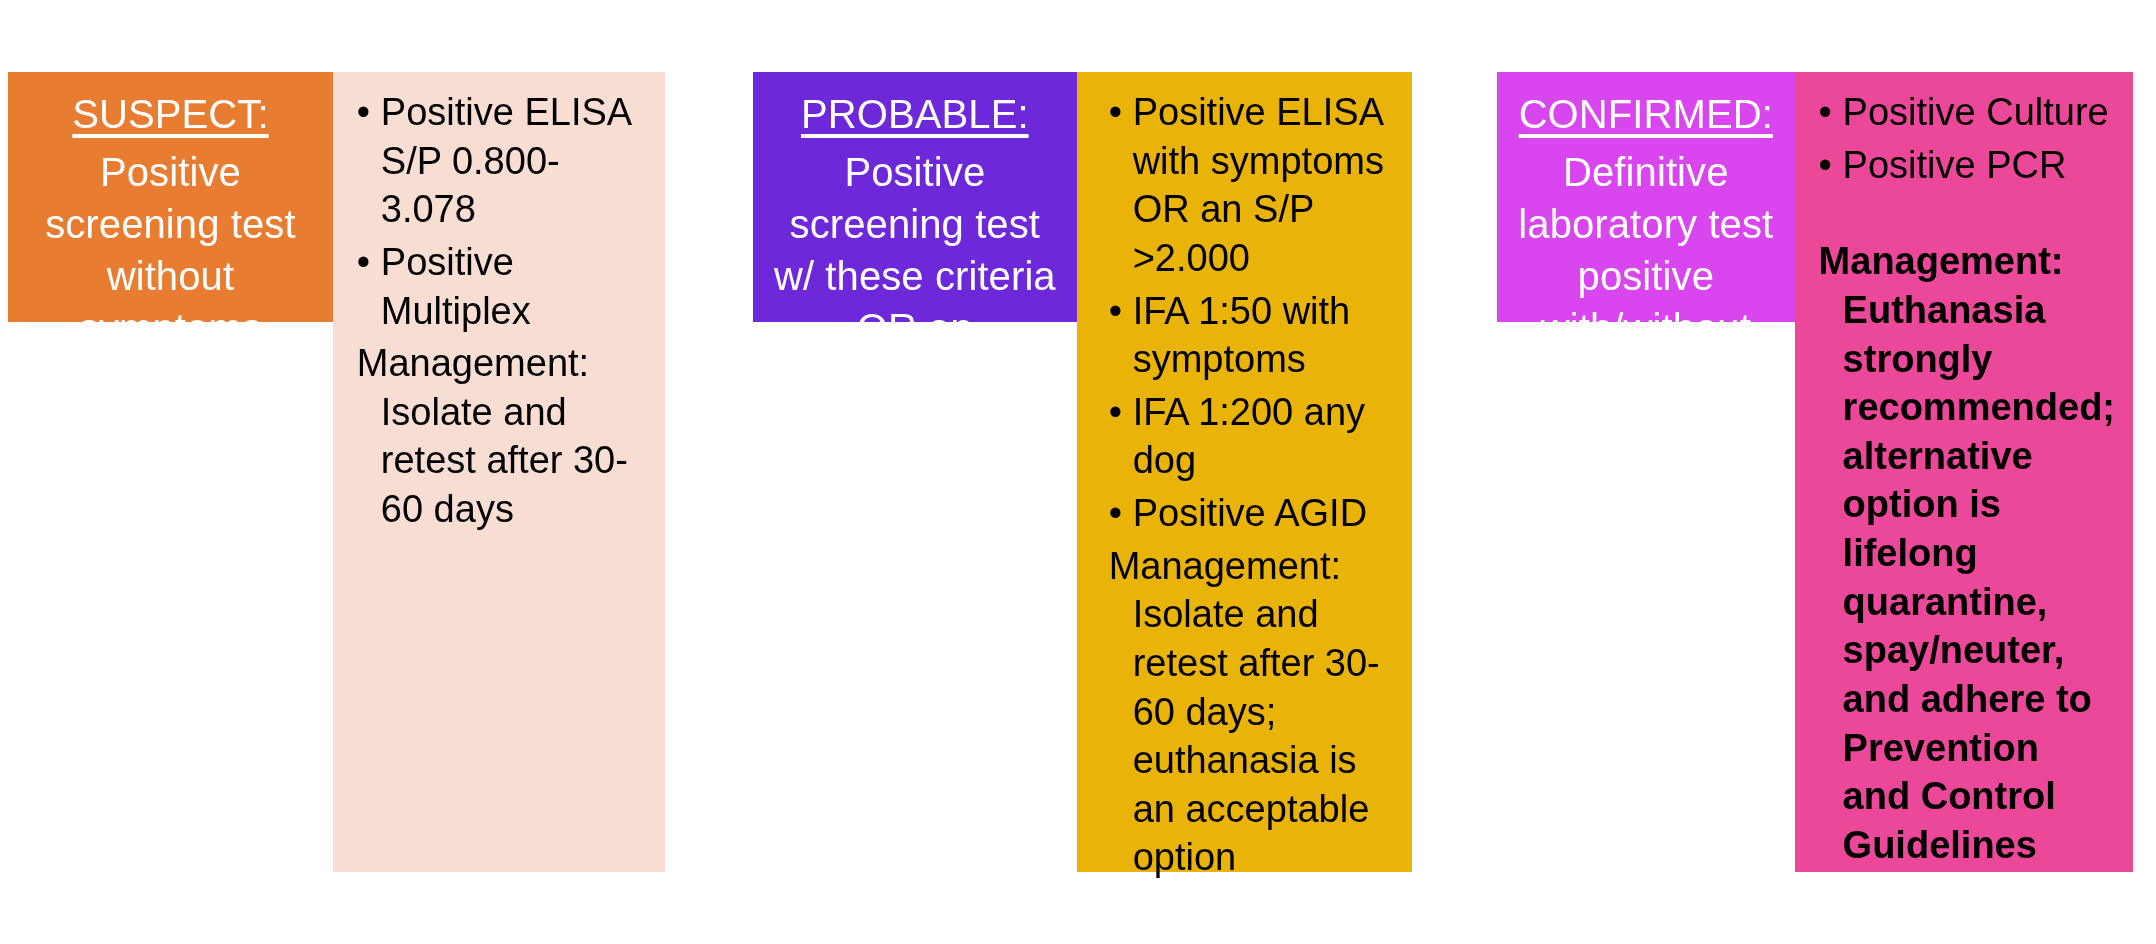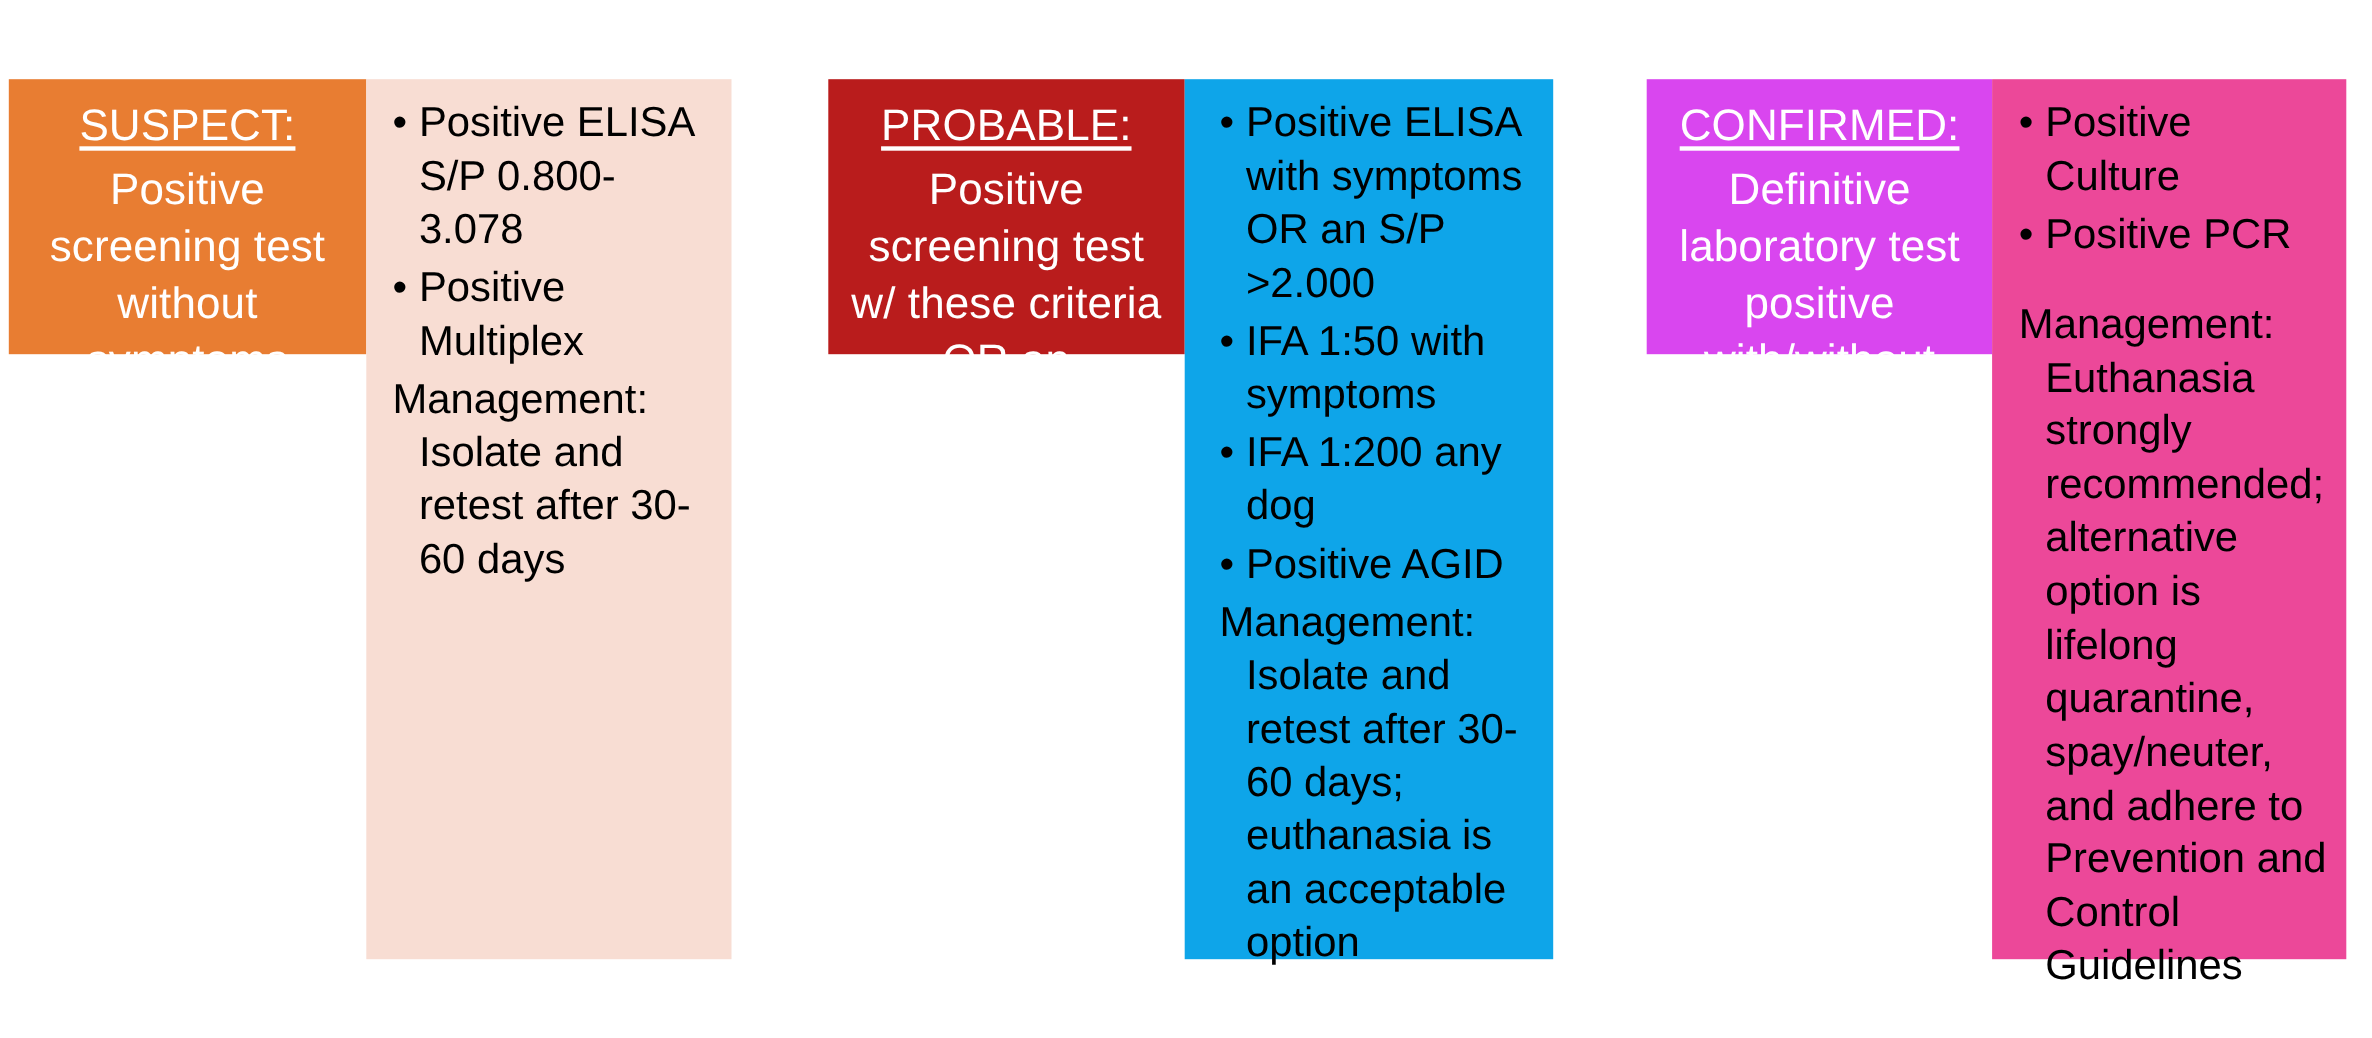--- a/index.html
+++ b/index.html
@@ -35,21 +35,21 @@
     height: 250px;
     padding: 16px 14px 0 14px;
     text-align: center;
     color: #ffffff;
     font-size: 40px;
     line-height: 1.30;
     font-weight: 400;
     letter-spacing: 0.1px;
   }
   .col-1 .col-header { background: #e87d32; }
-  .col-2 .col-header { background: #b91c1c; }
+  .col-2 .col-header { background: #6d28d9; }
   .col-3 .col-header { background: #d946ef; }
 
   .header-title {
     display: inline-block;
     text-decoration: underline;
     text-underline-offset: 6px;
     margin-bottom: 6px;
   }
   .header-sub {
     display: block;
@@ -58,21 +58,21 @@
   .col-body {
     box-sizing: border-box;
     width: 100%;
     flex: 1 1 auto;
     padding: 16px 18px 14px 24px;
     color: #000000;
     font-size: 38px;
     line-height: 1.28;
   }
   .col-1 .col-body { background: #f8ddd3; }
-  .col-2 .col-body { background: #0ea5e9; padding-left: 32px; }
+  .col-2 .col-body { background: #eab308; padding-left: 32px; }
   .col-3 .col-body { background: #ec4899; }
 
   .bullet-list {
     list-style: none;
     margin: 0;
     padding: 0;
   }
   .bullet-list li {
     position: relative;
     padding-left: 24px;
@@ -85,21 +85,21 @@
     top: 0;
     font-size: 38px;
     line-height: 1.28;
   }
   .bullet-list li .underline-word { }
 
   .mgmt {
     padding-left: 24px;
     text-indent: -24px;
   }
-  .col-3 .mgmt { margin-top: 33px; }
+  .col-3 .mgmt { margin-top: 48px; font-weight: bold; }
 </style>
 </head>
 <body>
 
 <div class="board">
 
   <div class="column col-1">
     <div class="col-header">
       <span class="header-title">SUSPECT:</span>
       <span class="header-sub">Positive screening

